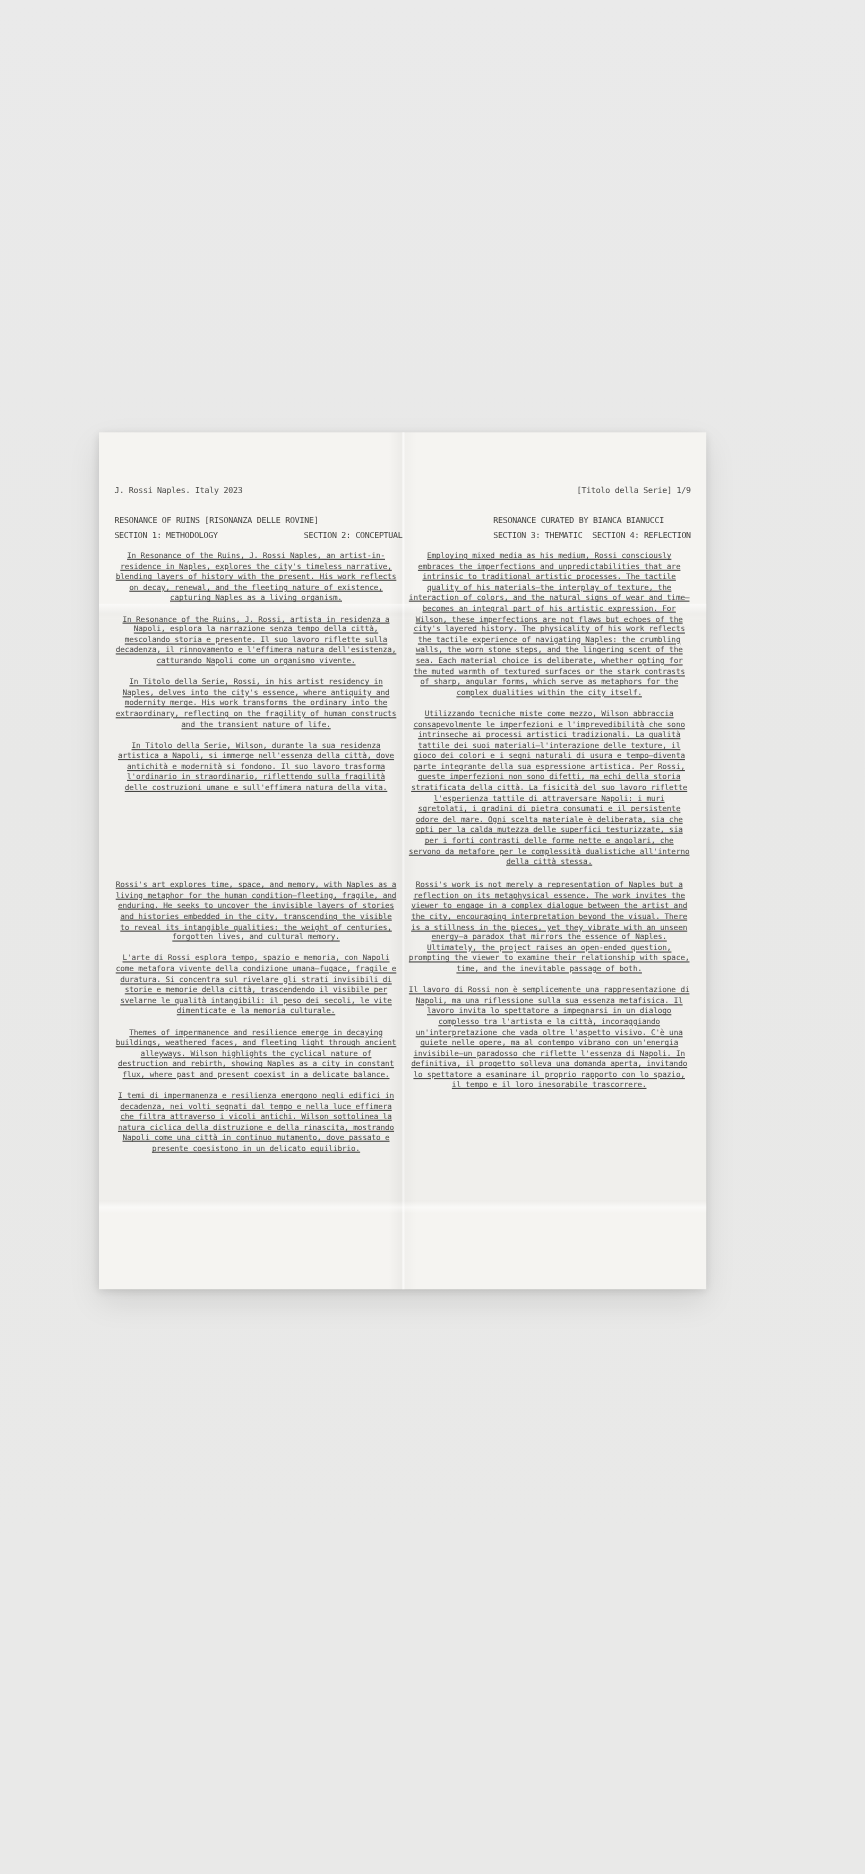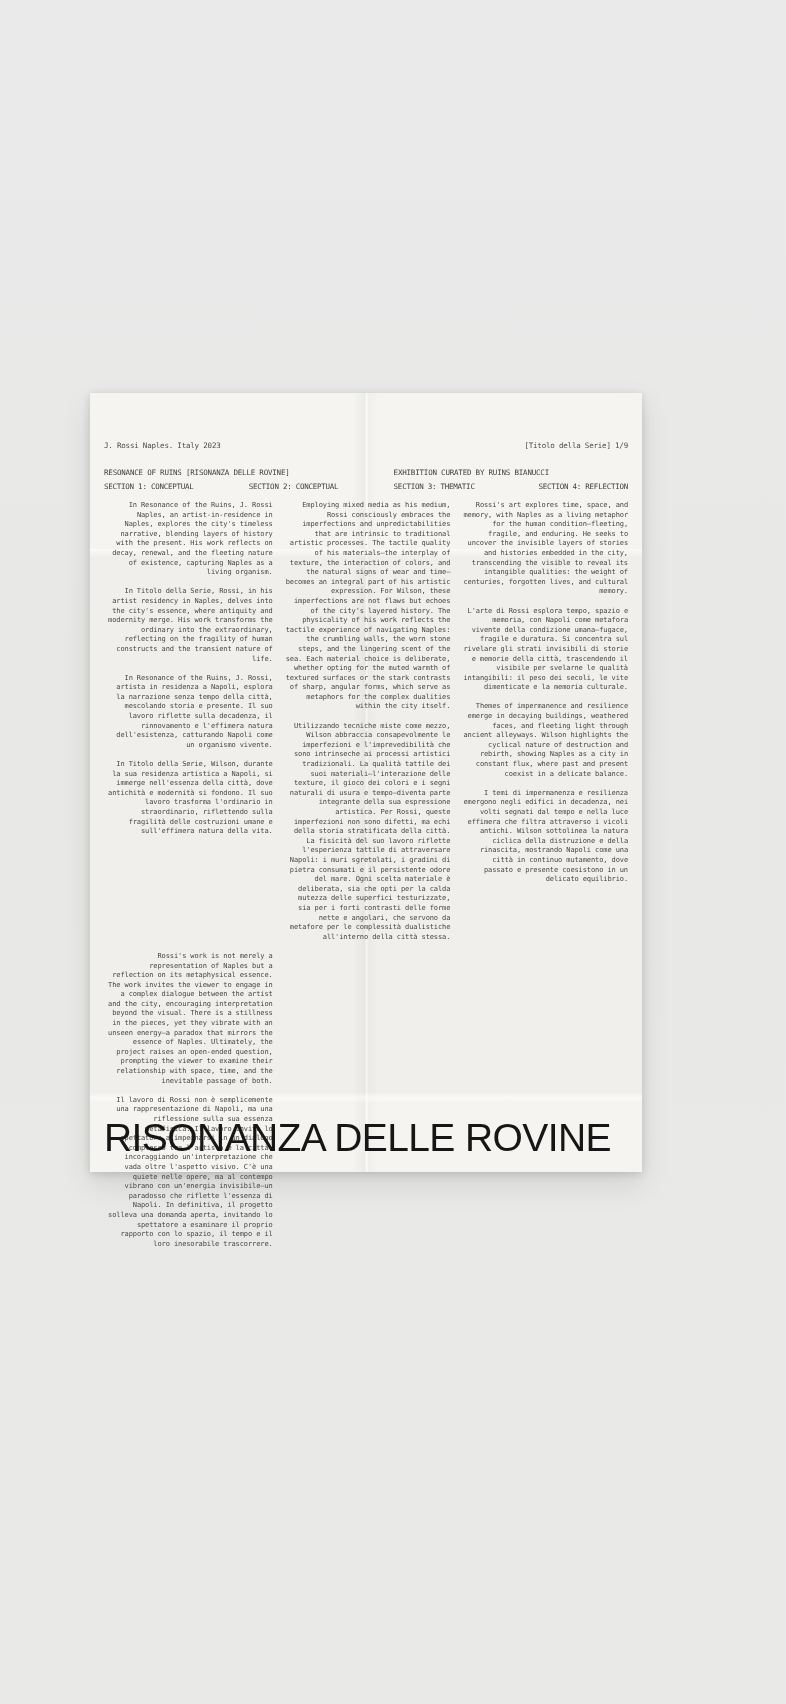--- a/index.html
+++ b/index.html
@@ -69,21 +69,21 @@
   .meta-row {
     display: flex;
     justify-content: space-between;
     font-size: 7.5px;
     letter-spacing: -0.2px;
     color: #4a4a48;
     margin-bottom: 18px;
   }
   .grid4 {
     display: grid;
-    grid-template-columns: repeat(3, 1fr);
+    grid-template-columns: repeat(2, 1fr);
     column-gap: 9px;
   }
   .doc-title-en {
     grid-column: 1 / 3;
     font-size: 7.5px;
     letter-spacing: -0.2px;
     color: #3e3e3c;
     margin-bottom: 5px;
     white-space: nowrap;
   }
@@ -105,21 +105,22 @@
     margin-top: 10px;
     min-height: 560px;
     align-items: start;
   }
   .col p {
     margin: 0 0 9.6px 0;
     font-size: 7px;
     line-height: 9.6px;
     letter-spacing: -0.1px;
     color: #454543;
-    text-align: right;
+    text-align: center;
+    text-decoration: underline;
   }
   .big-title {
     position: absolute;
     left: 14px;
     right: 14px;
     bottom: 13px;
     font-family: "Liberation Sans", sans-serif;
     font-size: 39px;
     line-height: 42px;
     font-weight: 400;
@@ -141,47 +142,46 @@
 
     <div class="paper-inner">
 
       <div class="meta-row">
         <span>J. Rossi Naples. Italy 2023</span>
         <span>[Titolo della Serie] 1/9</span>
       </div>
 
       <div class="grid4">
         <div class="doc-title-en">RESONANCE OF RUINS [RISONANZA DELLE ROVINE]</div>
-        <div class="doc-title-it">EXHIBITION CURATED BY RUINS BIANUCCI</div>
-        <div class="col-header">SECTION 1: CONCEPTUAL</div>
+        <div class="doc-title-it">RESONANCE CURATED BY BIANCA BIANUCCI</div>
+        <div class="col-header">SECTION 1: METHODOLOGY</div>
         <div class="col-header">SECTION 2: CONCEPTUAL</div>
         <div class="col-header">SECTION 3: THEMATIC</div>
         <div class="col-header">SECTION 4: REFLECTION</div>
       </div>
 
       <div class="grid4 columns">
         <div class="col">
           <p>In Resonance of the Ruins, J. Rossi Naples, an artist-in-residence in Naples, explores the city's timeless narrative, blending layers of history with the present. His work reflects on decay, renewal, and the fleeting nature of existence, capturing Naples as a living organism.</p>
+          <p>In Resonance of the Ruins, J. Rossi, artista in residenza a Napoli, esplora la narrazione senza tempo della città, mescolando storia e presente. Il suo lavoro riflette sulla decadenza, il rinnovamento e l'effimera natura dell'esistenza, catturando Napoli come un organismo vivente.</p>
           <p>In Titolo della Serie, Rossi, in his artist residency in Naples, delves into the city's essence, where antiquity and modernity merge. His work transforms the ordinary into the extraordinary, reflecting on the fragility of human constructs and the transient nature of life.</p>
-          <p>In Resonance of the Ruins, J. Rossi, artista in residenza a Napoli, esplora la narrazione senza tempo della città, mescolando storia e presente. Il suo lavoro riflette sulla decadenza, il rinnovamento e l'effimera natura dell'esistenza, catturando Napoli come un organismo vivente.</p>
           <p>In Titolo della Serie, Wilson, durante la sua residenza artistica a Napoli, si immerge nell'essenza della città, dove antichità e modernità si fondono. Il suo lavoro trasforma l'ordinario in straordinario, riflettendo sulla fragilità delle costruzioni umane e sull'effimera natura della vita.</p>
         </div>
         <div class="col">
           <p>Employing mixed media as his medium, Rossi consciously embraces the imperfections and unpredictabilities that are intrinsic to traditional artistic processes. The tactile quality of his materials—the interplay of texture, the interaction of colors, and the natural signs of wear and time—becomes an integral part of his artistic expression. For Wilson, these imperfections are not flaws but echoes of the city's layered history. The physicality of his work reflects the tactile experience of navigating Naples: the crumbling walls, the worn stone steps, and the lingering scent of the sea. Each material choice is deliberate, whether opting for the muted warmth of textured surfaces or the stark contrasts of sharp, angular forms, which serve as metaphors for the complex dualities within the city itself.</p>
           <p>Utilizzando tecniche miste come mezzo, Wilson abbraccia consapevolmente le imperfezioni e l'imprevedibilità che sono intrinseche ai processi artistici tradizionali. La qualità tattile dei suoi materiali—l'interazione delle texture, il gioco dei colori e i segni naturali di usura e tempo—diventa parte integrante della sua espressione artistica. Per Rossi, queste imperfezioni non sono difetti, ma echi della storia stratificata della città. La fisicità del suo lavoro riflette l'esperienza tattile di attraversare Napoli: i muri sgretolati, i gradini di pietra consumati e il persistente odore del mare. Ogni scelta materiale è deliberata, sia che opti per la calda mutezza delle superfici testurizzate, sia per i forti contrasti delle forme nette e angolari, che servono da metafore per le complessità dualistiche all'interno della città stessa.</p>
         </div>
         <div class="col">
           <p>Rossi's art explores time, space, and memory, with Naples as a living metaphor for the human condition—fleeting, fragile, and enduring. He seeks to uncover the invisible layers of stories and histories embedded in the city, transcending the visible to reveal its intangible qualities: the weight of centuries, forgotten lives, and cultural memory.</p>
           <p>L'arte di Rossi esplora tempo, spazio e memoria, con Napoli come metafora vivente della condizione umana—fugace, fragile e duratura. Si concentra sul rivelare gli strati invisibili di storie e memorie della città, trascendendo il visibile per svelarne le qualità intangibili: il peso dei secoli, le vite dimenticate e la memoria culturale.</p>
           <p>Themes of impermanence and resilience emerge in decaying buildings, weathered faces, and fleeting light through ancient alleyways. Wilson highlights the cyclical nature of destruction and rebirth, showing Naples as a city in constant flux, where past and present coexist in a delicate balance.</p>
           <p>I temi di impermanenza e resilienza emergono negli edifici in decadenza, nei volti segnati dal tempo e nella luce effimera che filtra attraverso i vicoli antichi. Wilson sottolinea la natura ciclica della distruzione e della rinascita, mostrando Napoli come una città in continuo mutamento, dove passato e presente coesistono in un delicato equilibrio.</p>
         </div>
         <div class="col">
           <p>Rossi's work is not merely a representation of Naples but a reflection on its metaphysical essence. The work invites the viewer to engage in a complex dialogue between the artist and the city, encouraging interpretation beyond the visual. There is a stillness in the pieces, yet they vibrate with an unseen energy—a paradox that mirrors the essence of Naples. Ultimately, the project raises an open-ended question, prompting the viewer to examine their relationship with space, time, and the inevitable passage of both.</p>
           <p>Il lavoro di Rossi non è semplicemente una rappresentazione di Napoli, ma una riflessione sulla sua essenza metafisica. Il lavoro invita lo spettatore a impegnarsi in un dialogo complesso tra l'artista e la città, incoraggiando un'interpretazione che vada oltre l'aspetto visivo. C'è una quiete nelle opere, ma al contempo vibrano con un'energia invisibile—un paradosso che riflette l'essenza di Napoli. In definitiva, il progetto solleva una domanda aperta, invitando lo spettatore a esaminare il proprio rapporto con lo spazio, il tempo e il loro inesorabile trascorrere.</p>
         </div>
       </div>
 
     </div>
 
-    <div class="big-title">RISONANZA DELLE ROVINE</div>
   </div>
 </div>
 
 </body></html>

